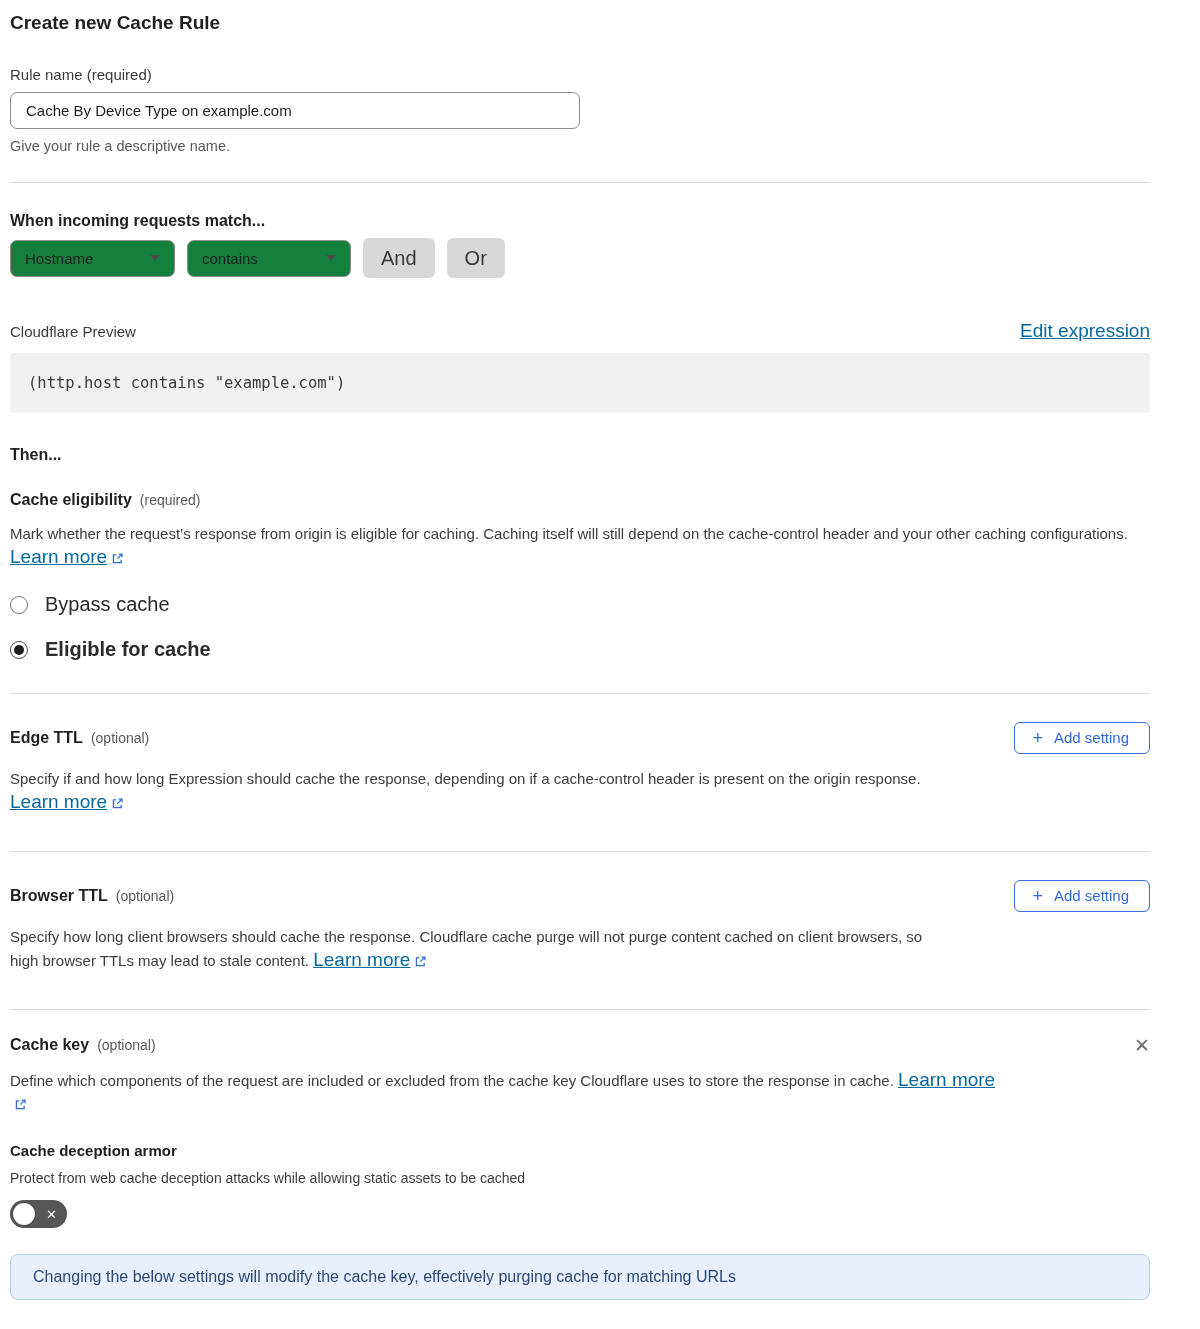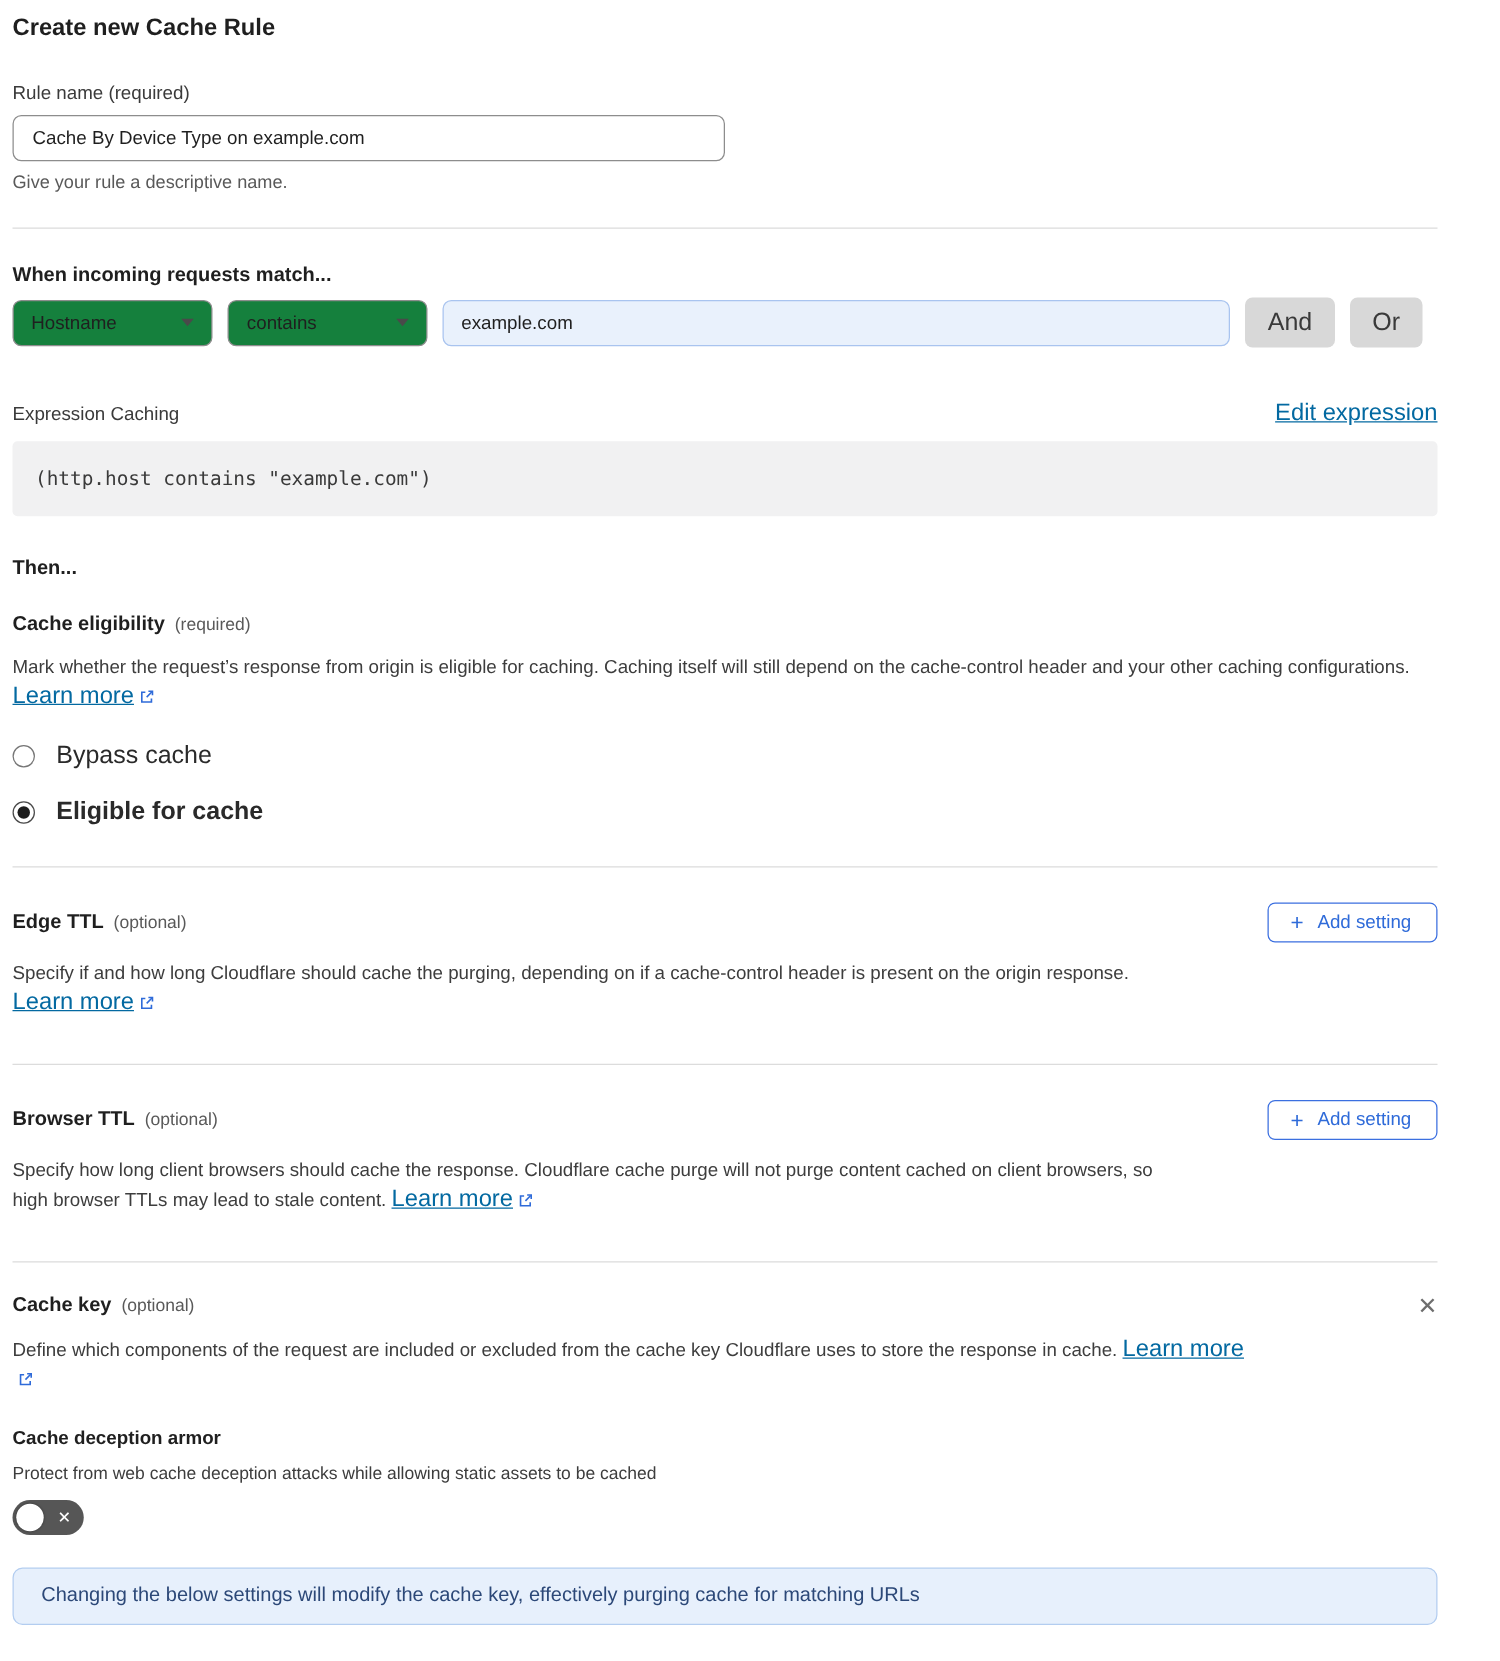--- a/index.html
+++ b/index.html
@@ -147,28 +147,27 @@
 
   <div class="controls-row">
     <div class="select-box select-field">
       <span>Hostname</span>
       <span class="chevron"></span>
     </div>
     <div class="select-box select-operator">
       <span>contains</span>
       <span class="chevron"></span>
     </div>
-    <input class="value-input" type="text" value="example.com" style="">
     <button class="gray-btn">And</button>
     <button class="gray-btn">Or</button>
   </div>
 
   
   <div class="expr-header">
-    <span class="expr-label">Expression Caching</span>
+    <span class="expr-label">Cloudflare Preview</span>
     <a class="link">Edit expression</a>
   </div>
   <div class="code-box">
     <span>(http.host contains "example.com")</span>
   </div>
 
   
   <h2 class="section-h then-heading">Then...</h2>
 
   
@@ -201,21 +200,21 @@
     <div class="sec-title-row" style="margin-top:10px">
       <span class="sec-title">Edge TTL</span>
       <span class="qualifier">(optional)</span>
     </div>
     <button class="add-setting-btn">
       <span class="plus-glyph">+</span>
       <span>Add setting</span>
     </button>
   </div>
   <p class="desc ttl-desc">
-    <span>Specify if and how long Cloudflare should cache the purging, depending on if a cache-control header is present on the origin response.</span>
+    <span>Specify if and how long Expression should cache the response, depending on if a cache-control header is present on the origin response.</span>
     <a class="link">Learn more</a><span class="ext-icon"><svg width="13" height="13" viewBox="0 0 16 16" fill="none" stroke="#2f6bd9" stroke-width="1.6">
           <path d="M6.5 3.5 H3 V13 H12.5 V9.5"></path>
           <path d="M9.5 2.5 H13.5 V6.5"></path>
           <path d="M13 3 L7.8 8.2"></path>
         </svg></span>
   </p>
 
   <hr class="divider" style="margin-top:37px">
 
   

